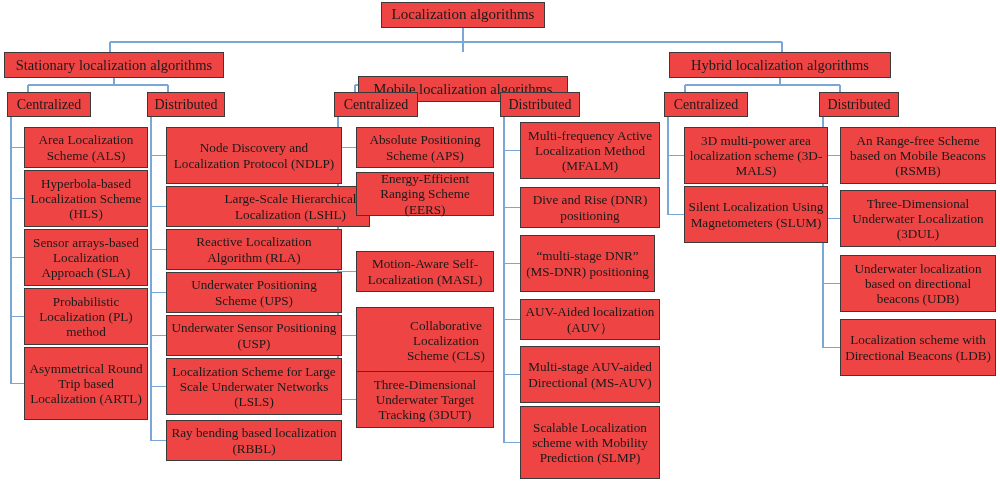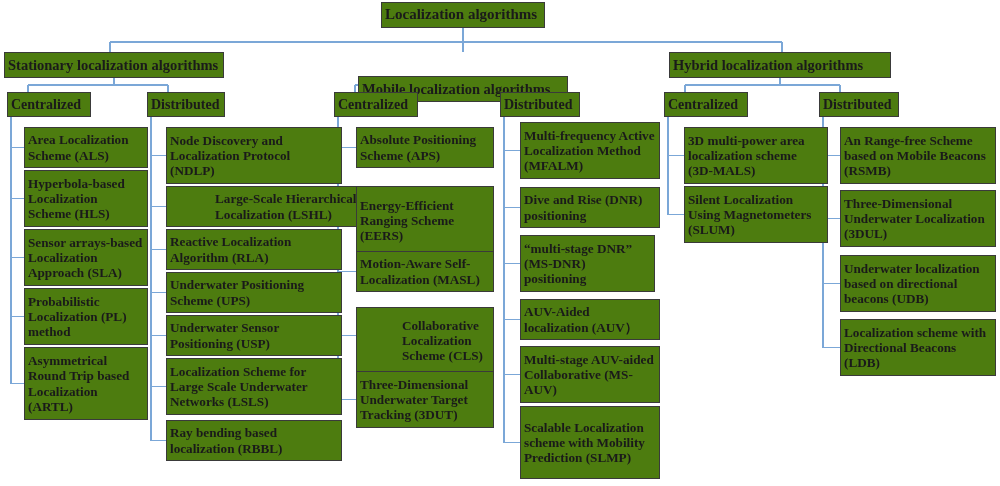--- a/index.html
+++ b/index.html
@@ -23,29 +23,29 @@
     position: absolute;
     left: 0;
     top: 0;
     width: 1000px;
     height: 486px;
     pointer-events: none;
   }
   .node {
     position: absolute;
     box-sizing: border-box;
-    background: #4d7c0f;
+    background: #ef4444;
     border: 1.5px solid #3a3a3a;
     display: flex;
     align-items: center;
     justify-content: center;
+    text-align: center;
     line-height: 1.14;
     padding: 1px 3px;
     z-index: 2;
-    font-weight: bold;
   }
   .node.root {
     font-size: 15px;
     border-width: 1.6px;
   }
   .node.level1 {
     font-size: 14.5px;
     border-width: 1.6px;
   }
   .node.level2 {
@@ -189,21 +189,21 @@
   <div class="node leaf" style="left:166px; top:358px; width:176px; height:57px;">
     <span>Localization Scheme for Large Scale Underwater Networks (LSLS)</span>
   </div>
   <div class="node leaf" style="left:166px; top:420px; width:176px; height:41px;">
     <span>Ray bending based localization (RBBL)</span>
   </div>
 
   <div class="node leaf" style="left:356px; top:127px; width:138px; height:41px;">
     <span>Absolute Positioning Scheme (APS)</span>
   </div>
-  <div class="node leaf" style="left:356px; top:186px; width:138px; height:69px;">
+  <div class="node leaf" style="left:356px; top:172px; width:138px; height:44px;">
     <span>Energy-Efficient Ranging Scheme (EERS)</span>
   </div>
   <div class="node leaf" style="left:356px; top:251px; width:138px; height:41px;">
     <span>Motion-Aware Self-Localization (MASL)</span>
   </div>
   <div class="node leaf" style="left:356px; top:307px; width:138px; height:67px;padding-left:45px;">
     <span>Collaborative Localization Scheme (CLS)</span>
   </div>
   <div class="node leaf" style="left:356px; top:371px; width:138px; height:57px;">
     <span>Three-Dimensional Underwater Target Tracking (3DUT)</span>
@@ -215,21 +215,21 @@
   <div class="node leaf" style="left:520px; top:187px; width:140px; height:41px;">
     <span>Dive and Rise (DNR) positioning</span>
   </div>
   <div class="node leaf" style="left:520px; top:235px; width:135px; height:57px;">
     <span>“multi-stage DNR” (MS-DNR) positioning</span>
   </div>
   <div class="node leaf" style="left:520px; top:299px; width:140px; height:41px;">
     <span>AUV-Aided localization (AUV）</span>
   </div>
   <div class="node leaf" style="left:520px; top:346px; width:140px; height:57px;">
-    <span>Multi-stage AUV-aided Collaborative (MS-AUV)</span>
+    <span>Multi-stage AUV-aided Directional (MS-AUV)</span>
   </div>
   <div class="node leaf" style="left:520px; top:406px; width:140px; height:73px;">
     <span>Scalable Localization scheme with Mobility Prediction (SLMP)</span>
   </div>
 
   <div class="node leaf" style="left:684px; top:127px; width:144px; height:57px;">
     <span>3D multi-power area localization scheme (3D-MALS)</span>
   </div>
   <div class="node leaf" style="left:684px; top:186px; width:144px; height:57px;">
     <span>Silent Localization Using Magnetometers (SLUM)</span>

